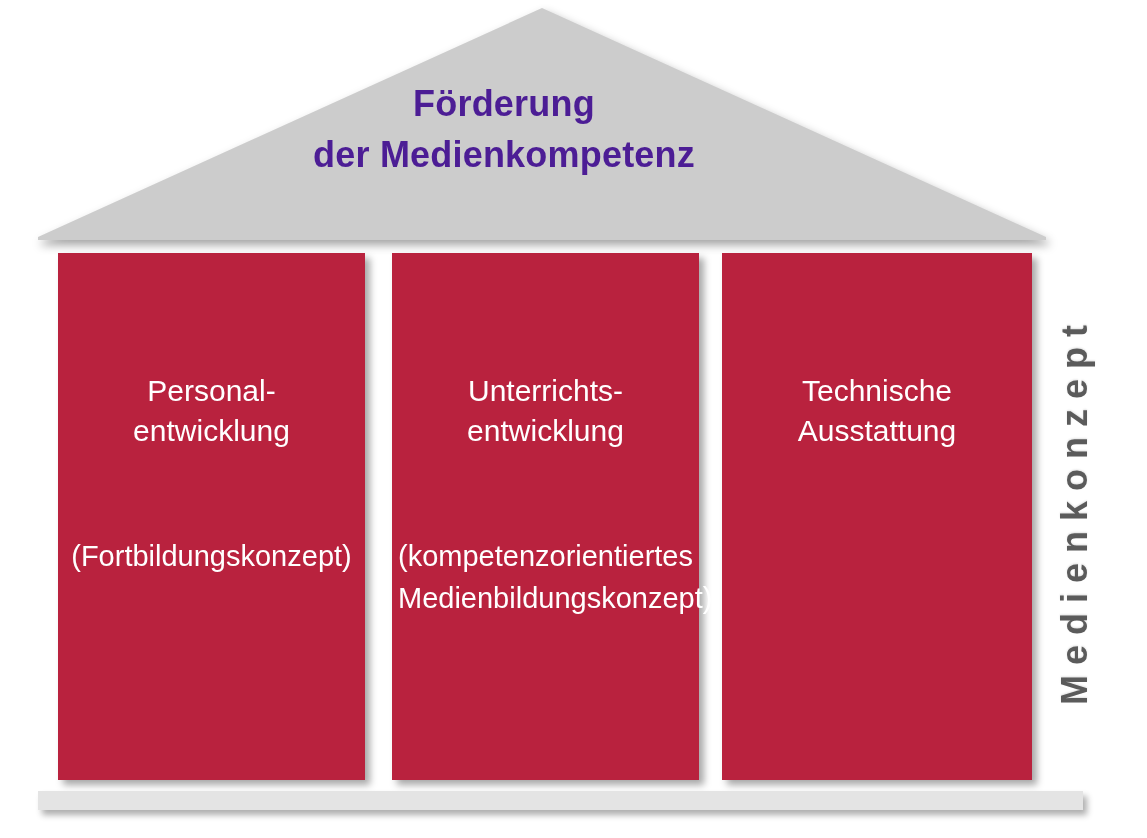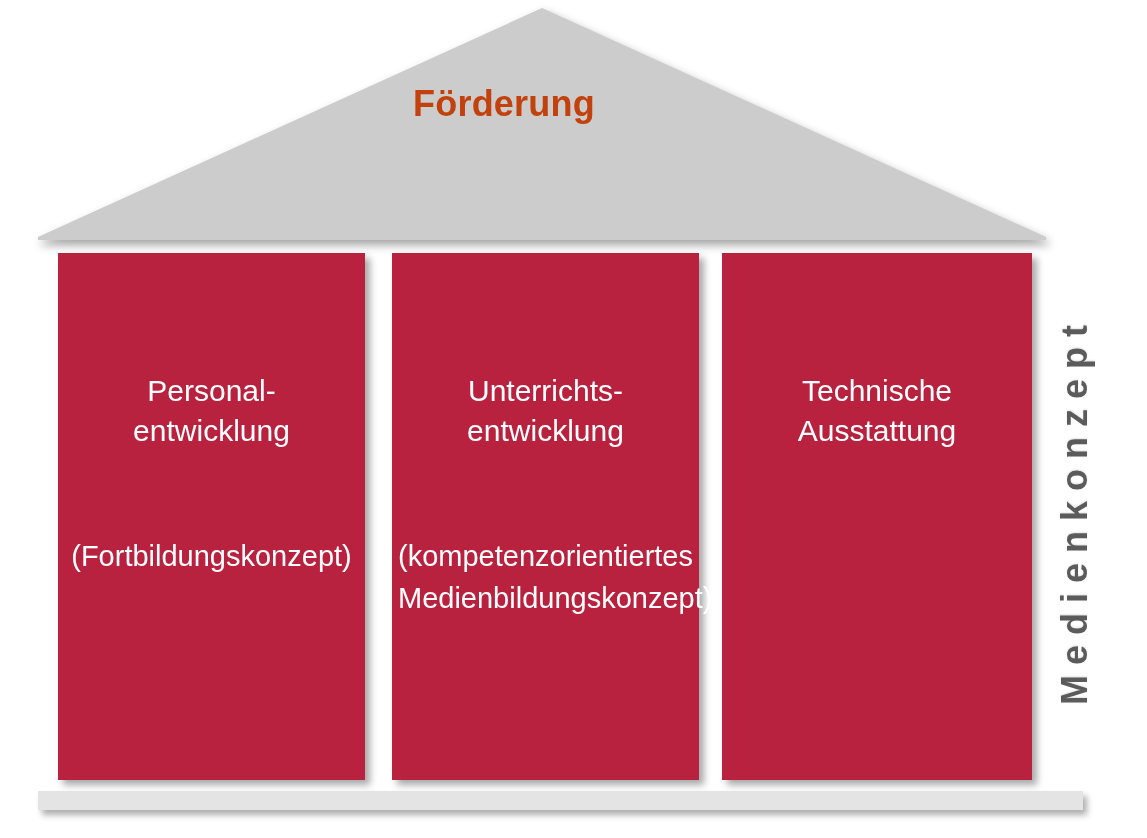--- a/index.html
+++ b/index.html
@@ -39,21 +39,21 @@
   }
   .roof-svg { display: block; width: 100%; height: 100%; }
 
   
   .roof-title {
     position: absolute;
     left: 0;
     top: 78px;
     width: 1008px;
     text-align: center;
-    color: #c2410c;
+    color: #4c1d95;
     font-size: 36px;
     font-weight: bold;
     line-height: 1.42;
     letter-spacing: 0.2px;
     pointer-events: none;
   }
   .roof-title .l { display: block; }
 
   
   .pillars {
@@ -149,20 +149,21 @@
   <div class="roof-wrap">
     <div class="roof-shadow">
       <svg class="roof-svg" viewBox="0 0 1008 232" preserveAspectRatio="none">
         <polygon points="504,0 1008,229 1008,232 0,232 0,229" fill="#CCCCCC"></polygon>
       </svg>
     </div>
   </div>
 
   <div class="roof-title">
     <span class="l">Förderung</span>
+    <span class="l">der Medienkompetenz</span>
   </div>
 
   <div class="pillars">
 
     <div class="pillar p1">
       <div class="p-head">
         <span class="l">Personal-</span>
         <span class="l">entwicklung</span>
       </div>
       <div class="p-sub">

